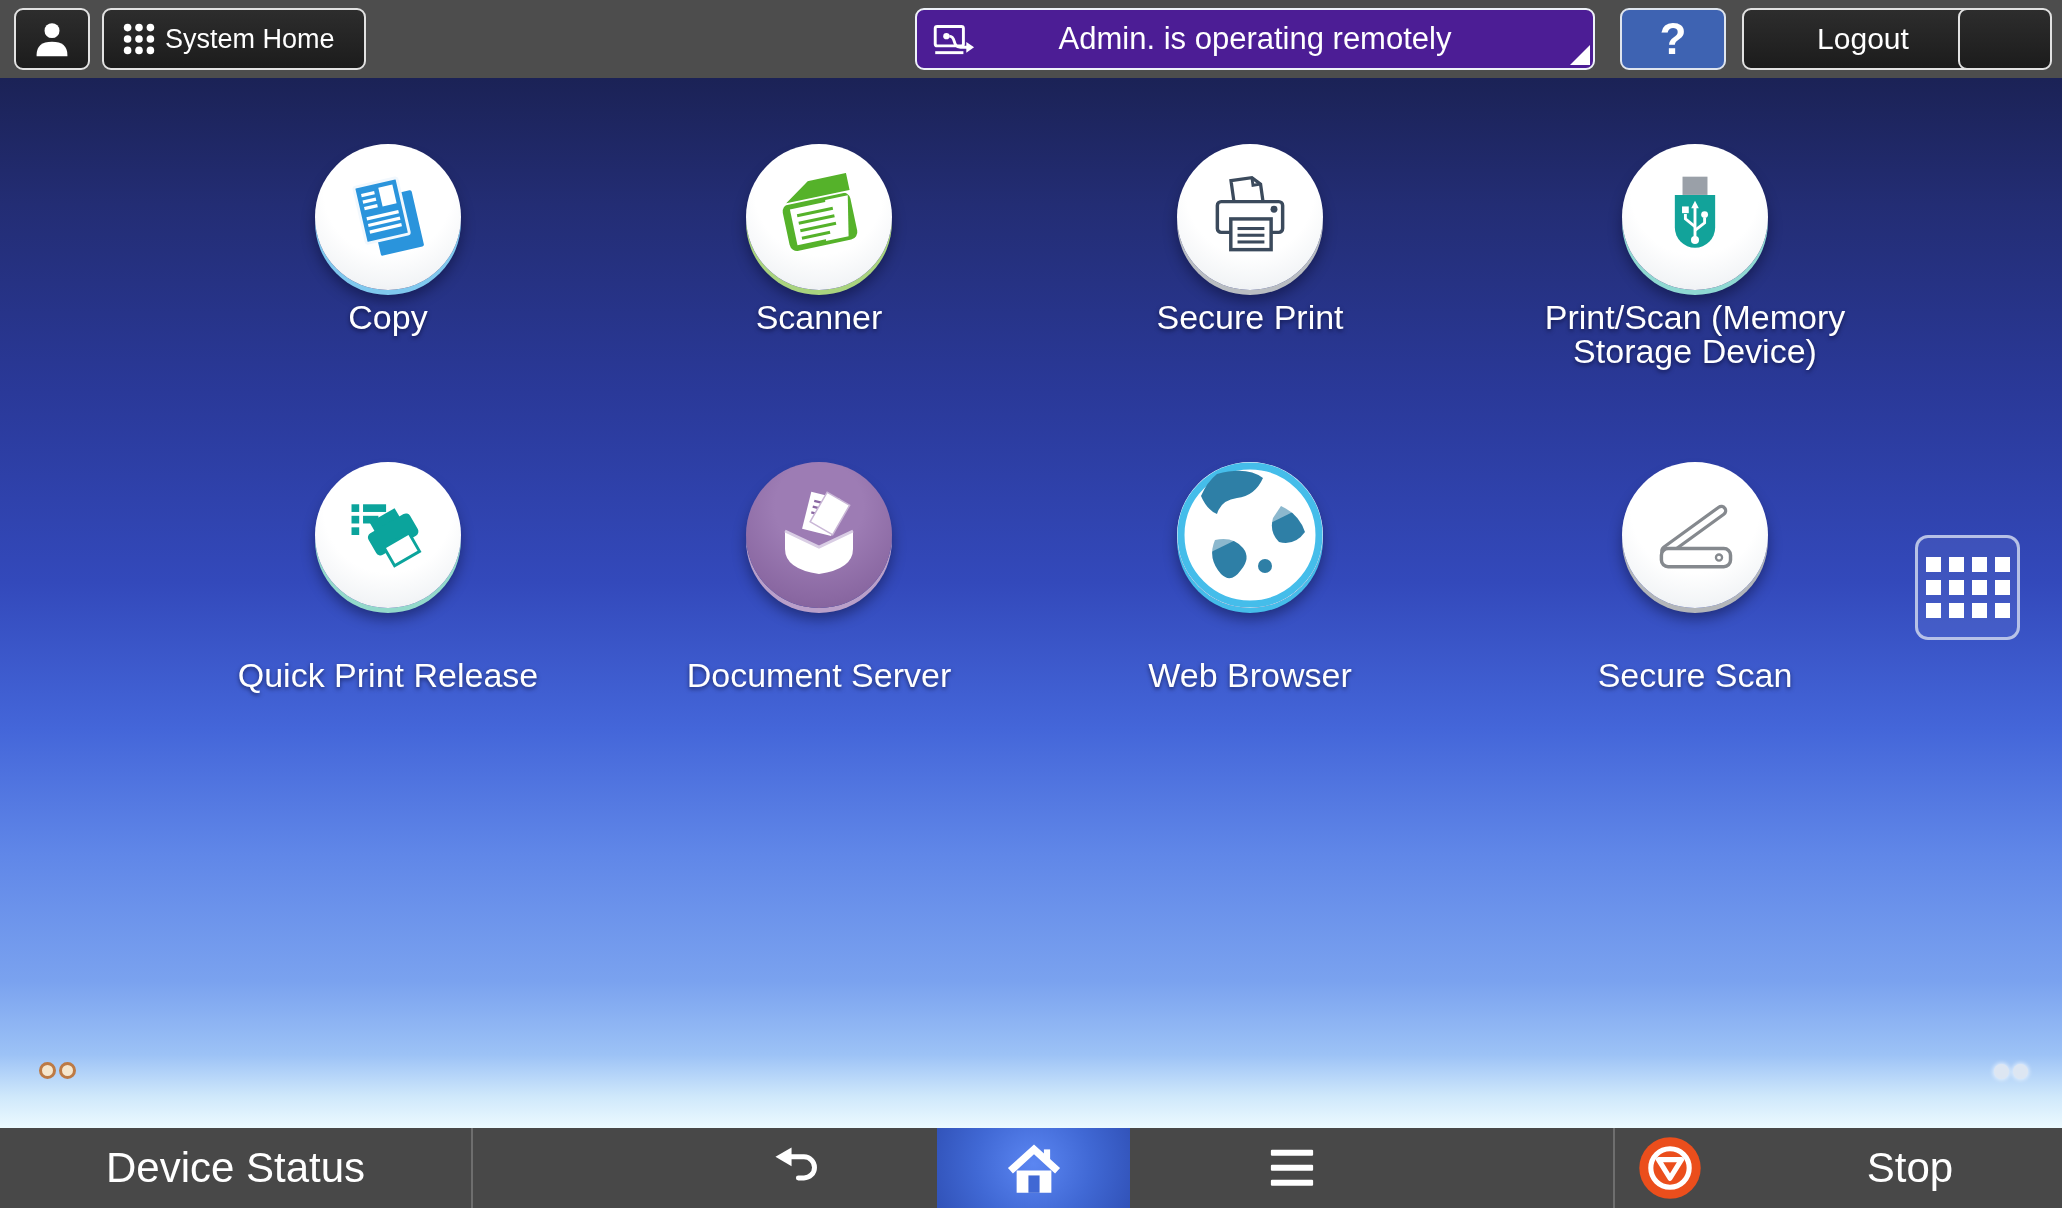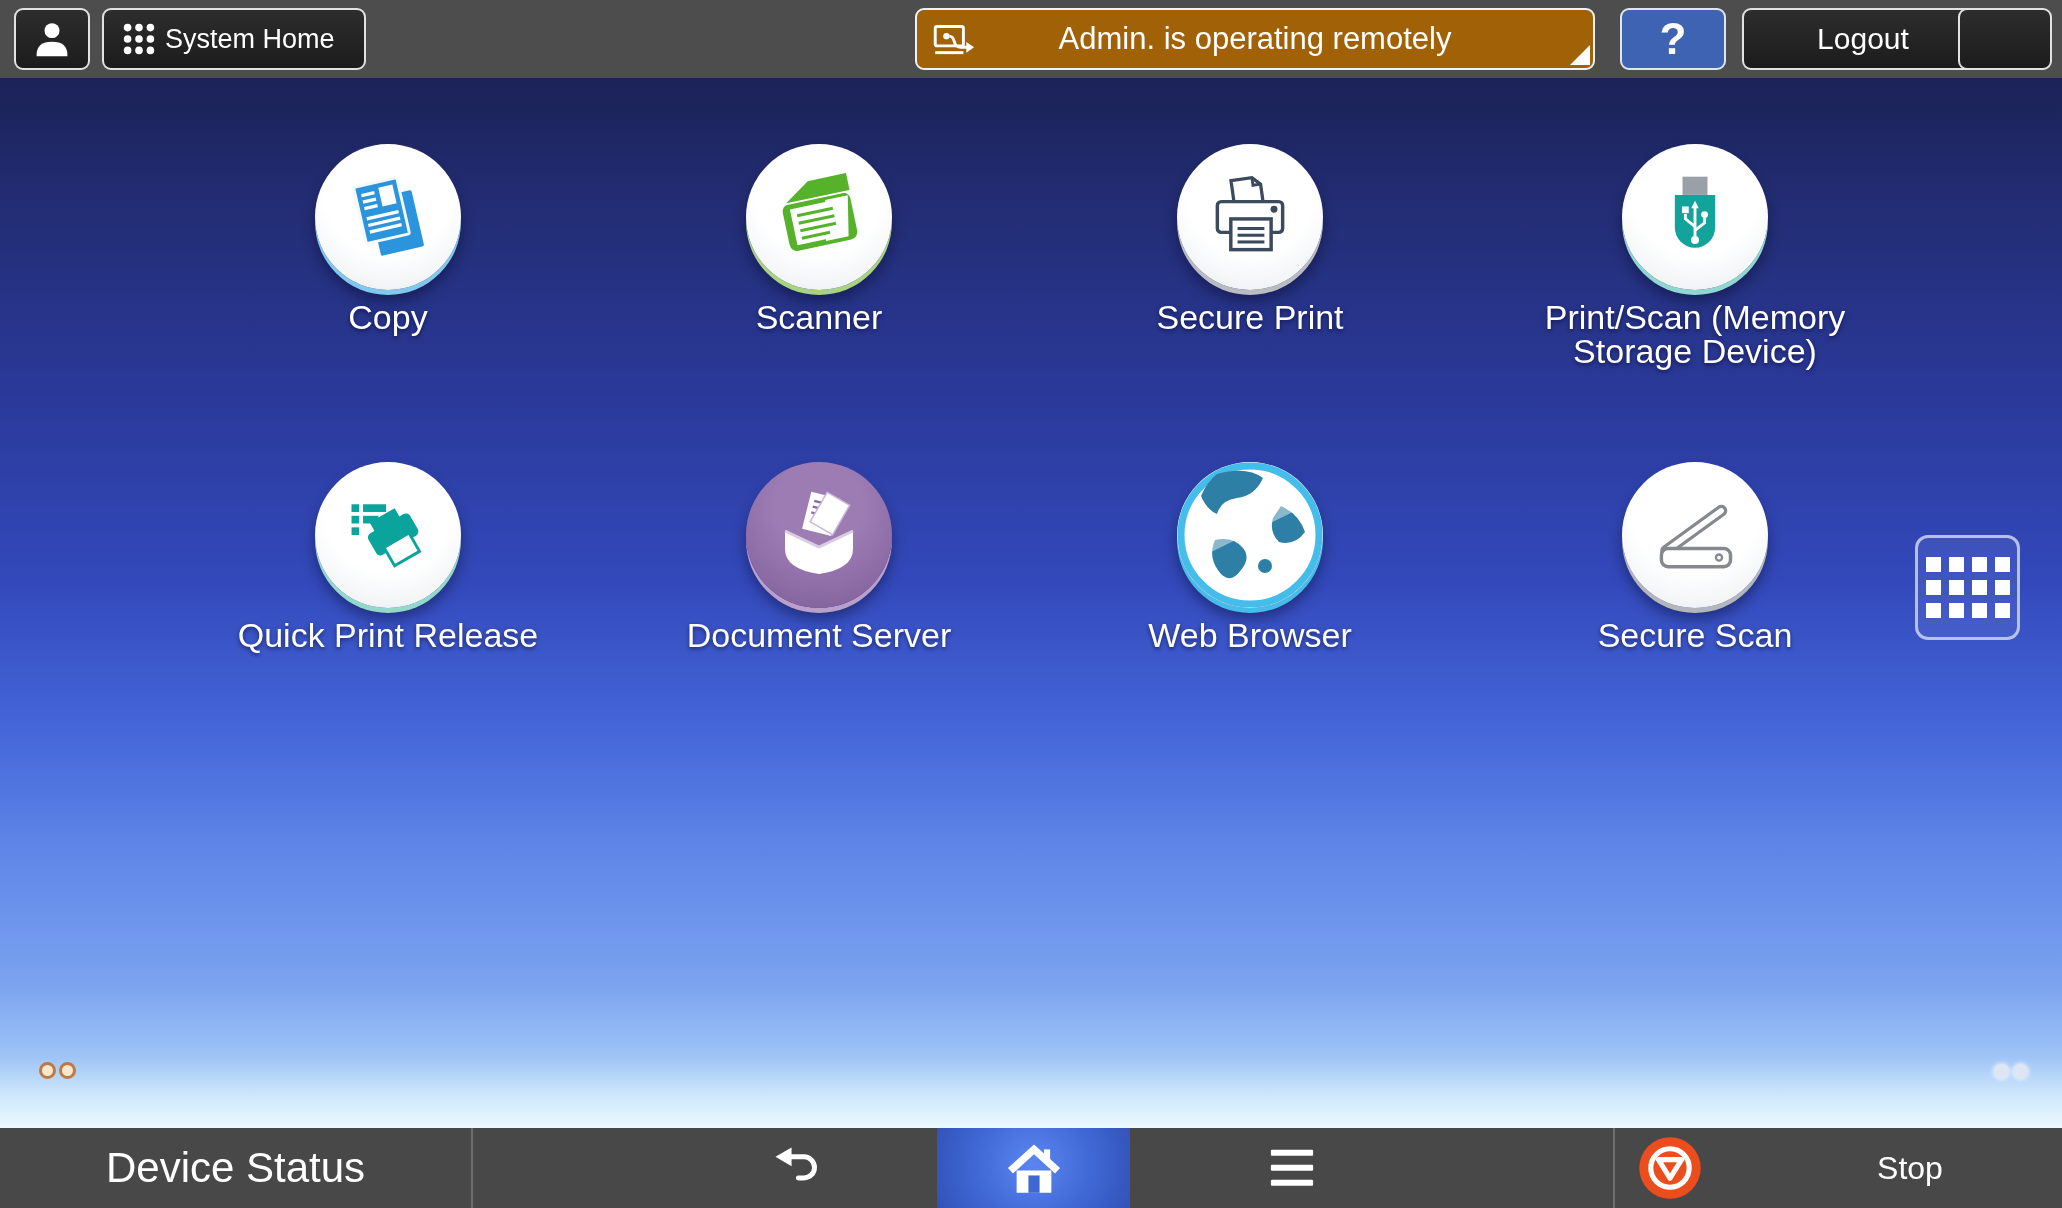--- a/index.html
+++ b/index.html
@@ -13,21 +13,21 @@
   .tb-btn{
     position:absolute;top:8px;height:62px;box-sizing:border-box;
     background:linear-gradient(180deg,#2d2d2d,#1c1c1c);
     border:2px solid #e2e2e2;border-radius:9px;
     display:flex;align-items:center;justify-content:center;
     color:#fff;cursor:pointer;
   }
   .btn-user{left:14px;width:76px;}
   .btn-syshome{left:102px;width:264px;justify-content:flex-start;padding-left:16px;gap:7px;font-size:27px;}
   .btn-banner{
-    left:915px;width:680px;background:#a16207;border-color:#eef2f8;
+    left:915px;width:680px;background:#4c1d95;border-color:#eef2f8;
     font-size:31px;overflow:hidden;
   }
   .btn-banner .banner-icon{position:absolute;left:16px;top:14px;}
   .banner-corner{
     position:absolute;right:3px;bottom:3px;width:0;height:0;
     border-left:20px solid transparent;border-bottom:20px solid #ffffff;
   }
   .btn-help{left:1620px;width:106px;background:#3e63b2;border-color:#dfe5ee;font-size:44px;font-weight:700;}
   .btn-logout{left:1742px;width:242px;font-size:30px;}
   .btn-moon{left:1958px;width:94px;}
@@ -48,21 +48,21 @@
     box-shadow:0 5px 0 var(--rim), 0 11px 14px rgba(0,0,25,.40);
     display:flex;align-items:center;justify-content:center;
   }
   .tile-circle--purple{
     background:radial-gradient(circle at 50% 30%, #9d7cb4 35%, #8a68a2 75%, #7b5a93 100%);
   }
   .tile-label{
     margin-top:10px;font-size:34px;line-height:1.0;text-align:center;max-width:380px;
     text-shadow:0 2px 4px rgba(0,0,30,.55);
   }
-  .r1{top:66px;} .r2{top:384px;}
+  .r1{top:66px;} .r2{top:384px;gap:40px;}
   .c1{left:168px;} .c2{left:599px;} .c3{left:1030px;} .c4{left:1475px;}
   .apps-grid-btn{
     position:absolute;left:1915px;top:457px;width:105px;height:105px;box-sizing:border-box;
     border:3px solid rgba(195,205,235,.9);border-radius:13px;
     background:rgba(130,150,215,.16);cursor:pointer;
     display:flex;align-items:center;justify-content:center;
   }
   .sq-grid{display:grid;grid-template-columns:repeat(4,15px);grid-template-rows:repeat(3,15px);gap:8px;}
   .sq-grid i{background:#fff;display:block;}
   .dot{position:absolute;border-radius:50%;}
@@ -77,21 +77,21 @@
   .bb-cell{position:absolute;top:0;height:80px;display:flex;align-items:center;justify-content:center;cursor:pointer;}
   .cell-status{left:0;width:471px;font-size:42px;}
   .cell-back{left:719px;width:160px;}
   .cell-home{
     left:937px;width:193px;
     background:radial-gradient(circle at 50% 45%, #5b86f2 0%, #4068d4 55%, #3152b8 100%);
   }
   .cell-menu{left:1212px;width:160px;}
   .cell-stop{left:1615px;width:447px;justify-content:flex-start;}
   .stop-circle{margin-left:23px;}
-  .stop-text{position:absolute;left:185px;width:220px;text-align:center;font-size:32px;}
+  .stop-text{position:absolute;left:185px;width:220px;text-align:center;font-size:42px;}
 </style>
 </head>
 <body>
 
 <div class="screen">
 
   <header class="topbar">
 
     <div class="tb-btn btn-user">
       <svg width="44" height="44" viewBox="0 0 100 100">

